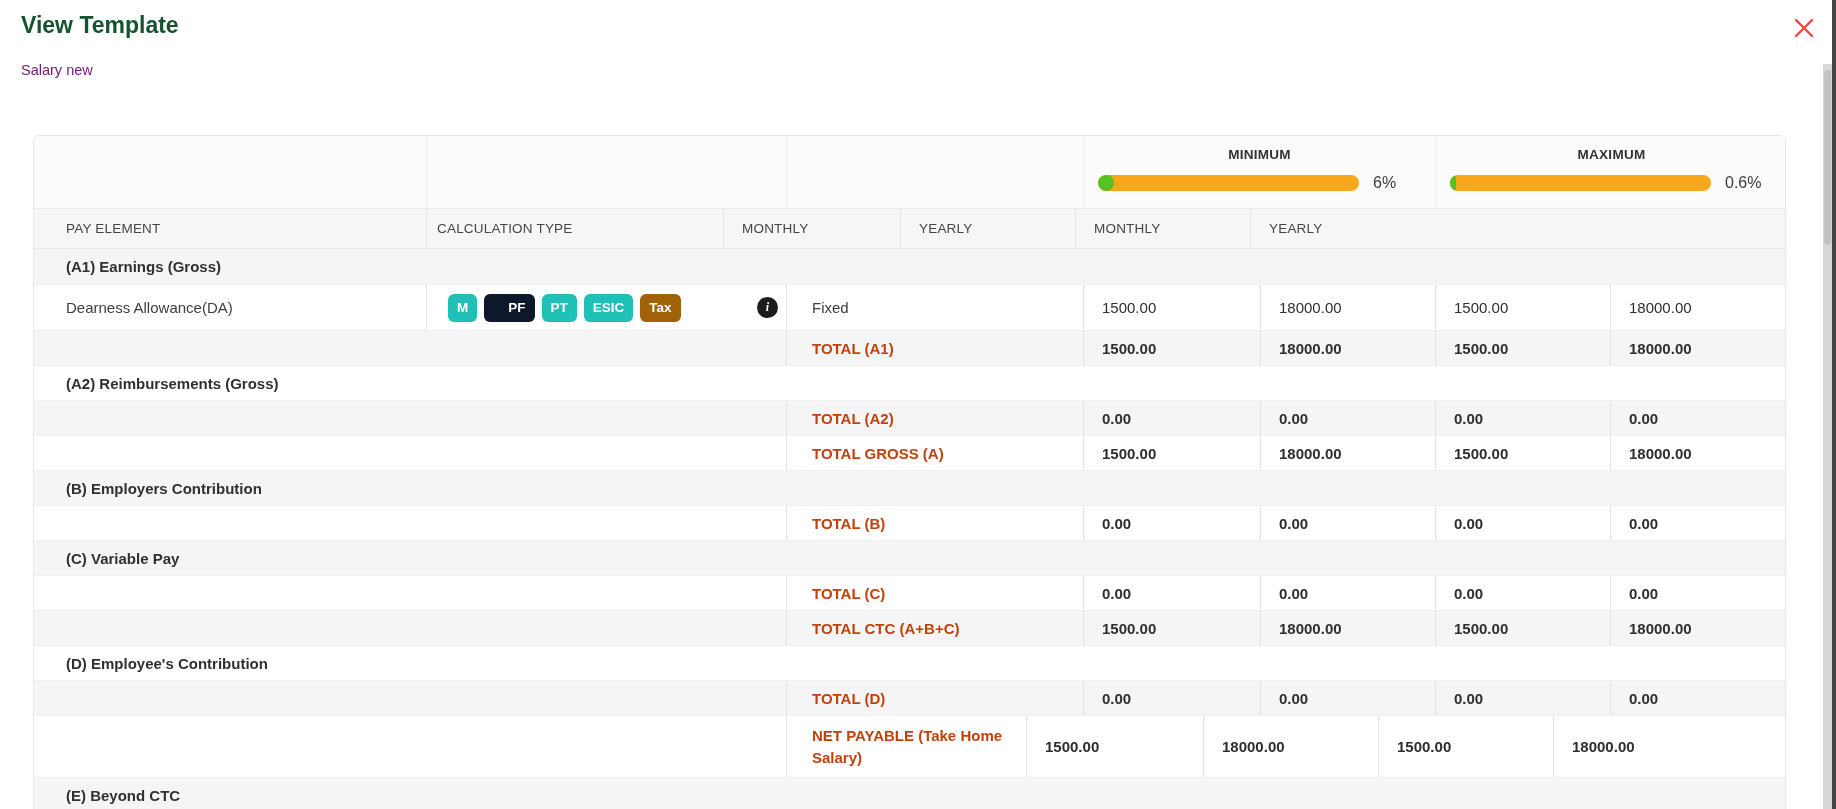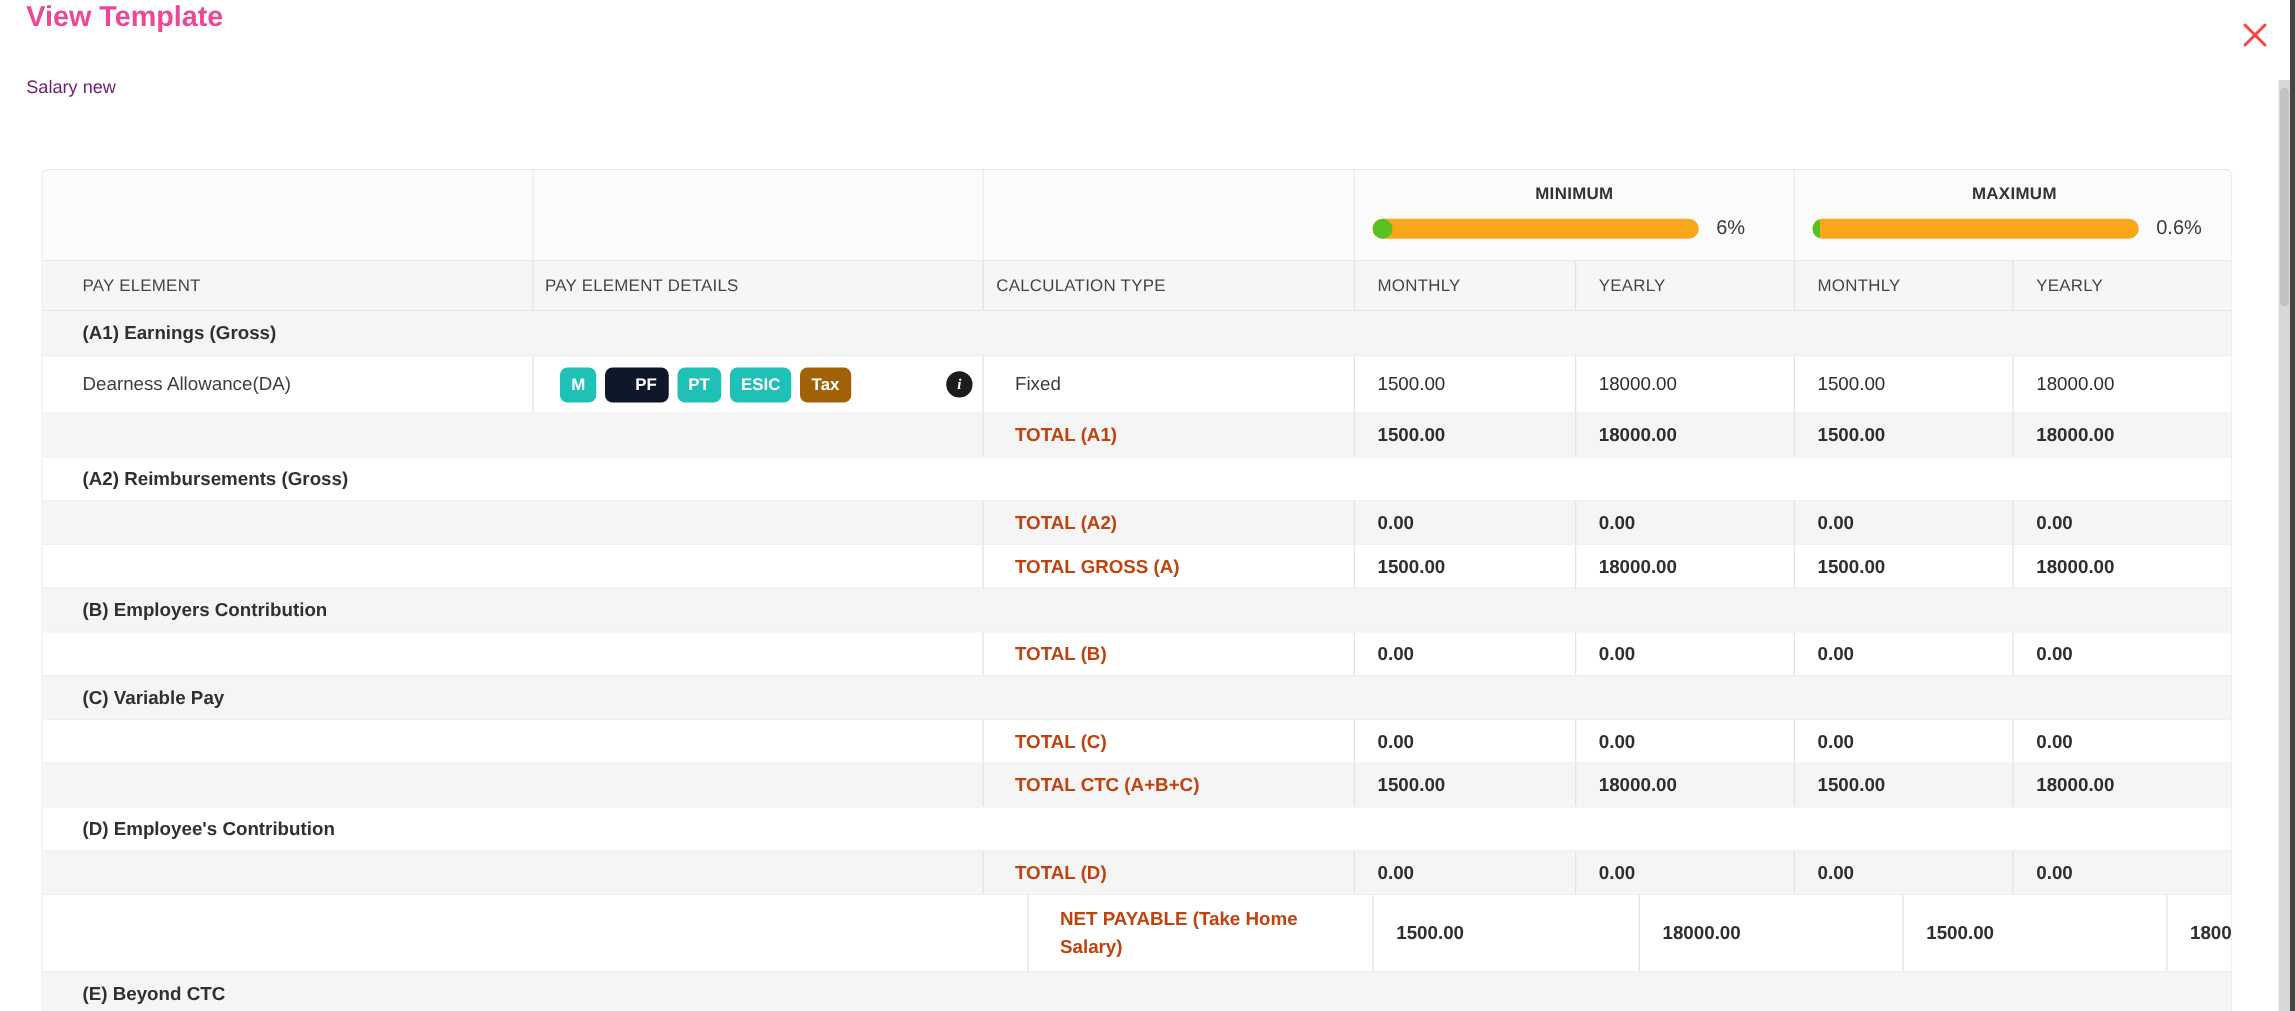--- a/index.html
+++ b/index.html
@@ -1,20 +1,20 @@
 <!DOCTYPE html>
 <html><head>
 <meta charset="utf-8">
 <style>
   * { margin:0; padding:0; box-sizing:border-box; }
   html,body { width:1836px; height:809px; overflow:hidden; background:#ffffff;
               font-family:"Liberation Sans","DejaVu Sans",sans-serif; color:#222; }
 
   
-  .page-title { position:absolute; left:21px; top:0; font-size:23px; font-weight:700; color:#ec4899; }
+  .page-title { position:absolute; left:21px; top:12px; font-size:23px; font-weight:700; color:#14532d; }
   .page-subtitle { position:absolute; left:21px; top:62px; font-size:14.5px; color:#701a75; }
   .close-btn { position:absolute; left:1789px; top:14px; width:30px; height:30px; background:none; border:none; cursor:pointer; }
 
   
   .table-card { position:absolute; left:33px; top:135px; width:1753px; height:674px;
                 border:1px solid #e3e7ee; border-bottom:none; border-radius:6px 6px 0 0;
                 overflow:hidden; background:#fff; }
 
   .row { display:flex; width:100%; border-top:1px solid #efefef; background:#fff; }
   .row:first-child { border-top:none; }
@@ -44,21 +44,21 @@
 
   
   .head-row { height:41px; background:#f6f6f7; border-top:1px solid #e9e9e9; border-bottom:1px solid #e6e6e6; }
   .head-row .cell { font-size:13.5px; font-weight:400; color:#454545; letter-spacing:.015em; }
   .head-row .c2 { padding-left:9px; }
   .head-row .c3 { padding-left:10px; }
 
   
   .section, .total, .data { height:35px; }
   .data { height:46px; }
-  .tall { height:62px;gap:36px; }
+  .tall { height:62px; }
   .section-label { width:100%; padding-left:32px; font-size:15px; font-weight:600; color:#303030; }
   .cell-text { font-size:15px; color:#3d3d3d; }
   .total .cell-text, .total-label { font-weight:700; color:#c2410c; }
   .total-label { font-size:15px; }
   .net-label { max-width:240px; line-height:22px; }
   .num { font-size:15px; color:#2e2e2e; }
   .total .num { font-weight:700; }
 
   
   .badges { display:flex; gap:7px; align-items:center; }
@@ -108,21 +108,20 @@
         <div class="pbar">
           <div class="pfill" id="max-fill" style="width: 0.6%;"></div>
         </div>
         <span class="pct">0.6%</span>
       </div>
     </div>
   </div>
 
   <div class="row head-row">
     <div class="cell c1">PAY ELEMENT</div>
-    <div class="cell c2 vline">PAY ELEMENT DETAILS</div>
     <div class="cell c3 vline">CALCULATION TYPE</div>
     <div class="cell c4 vline">MONTHLY</div>
     <div class="cell c5 vline">YEARLY</div>
     <div class="cell c6 vline">MONTHLY</div>
     <div class="cell c7 vline">YEARLY</div>
   </div>
 
   <div id="rows">
       <div class="row section shade">
         <div class="cell section-label">(A1) Earnings (Gross)</div>

